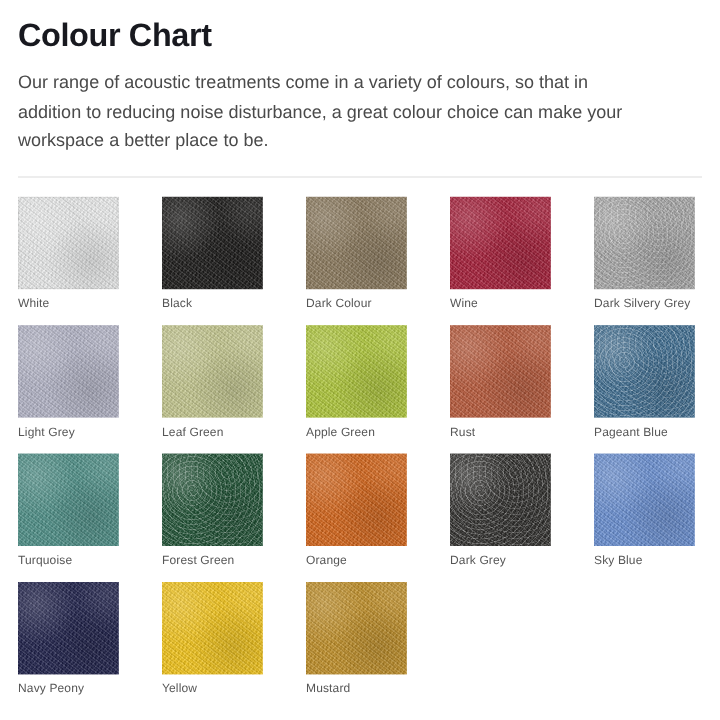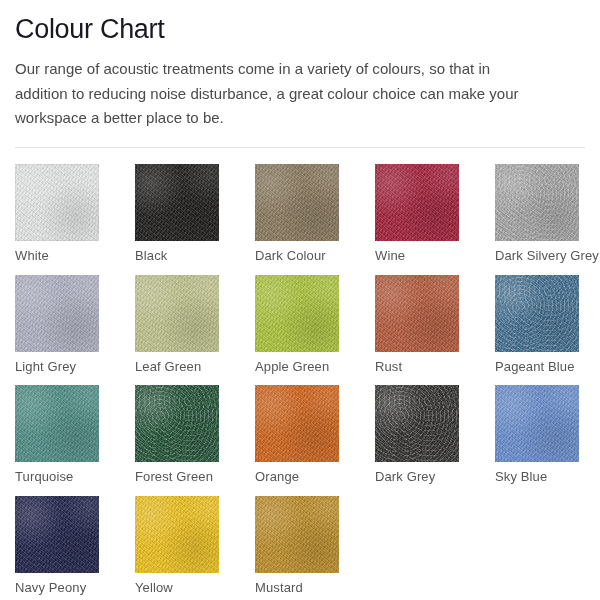--- a/index.html
+++ b/index.html
@@ -18,21 +18,21 @@
     position: relative;
     width: 600px;
     height: 600px;
     box-sizing: border-box;
     padding: 0 15px;
   }
   .page-title {
     margin: 0;
     padding-top: 14px;
     font-size: 27px;
-    font-weight: 400;
+    font-weight: 700;
     letter-spacing: -0.3px;
     color: #18191f;
     line-height: 1.12;
   }
   .intro {
     margin: 0;
     padding-top: 13px;
     font-size: 15px;
     line-height: 1.62;
     color: #4a4a4a;
@@ -106,21 +106,21 @@
       radial-gradient(circle at 18% 24%, rgba(255,255,255,0.20) 0%, rgba(255,255,255,0) 36%),
       radial-gradient(circle at 72% 70%, rgba(0,0,0,0.10) 0%, rgba(0,0,0,0) 45%),
       repeating-radial-gradient(circle at 30% 40%, rgba(255,255,255,0.22) 0px, rgba(255,255,255,0.22) 0.6px, rgba(255,255,255,0) 0.7px, rgba(255,255,255,0) 4px),
       repeating-radial-gradient(circle at 65% 20%, rgba(255,255,255,0.18) 0px, rgba(255,255,255,0.18) 0.6px, rgba(255,255,255,0) 0.7px, rgba(255,255,255,0) 5px);
   }
   .swatch-chip.light-edge {
     box-shadow: inset 0 0 0 1px rgba(0,0,0,0.06);
   }
   .swatch-label {
     margin-top: 7px;
-    font-size: 13px;
+    font-size: 10px;
     line-height: 1.2;
     color: #565656;
     letter-spacing: 0.12px;
     white-space: nowrap;
   }
 </style>
 </head>
 <body>
 
 <div class="page">

